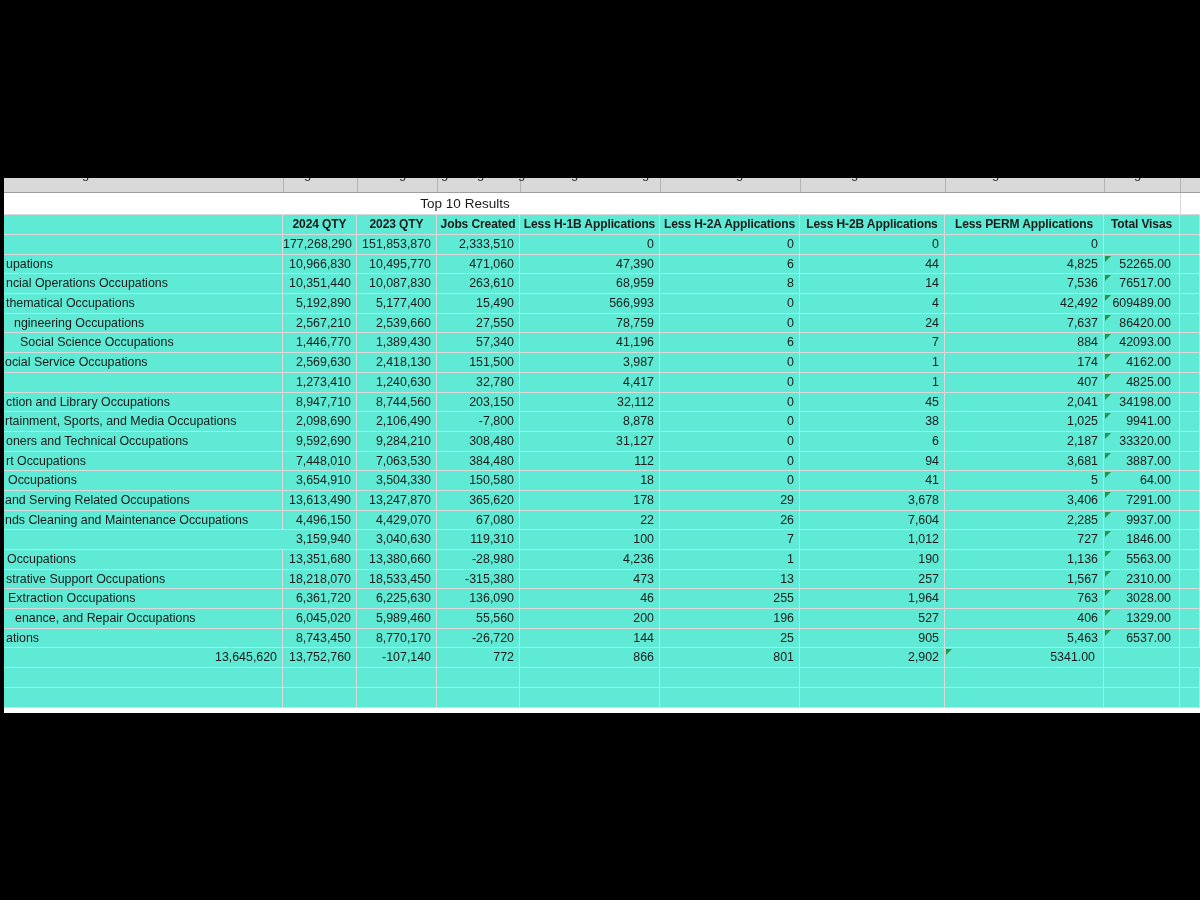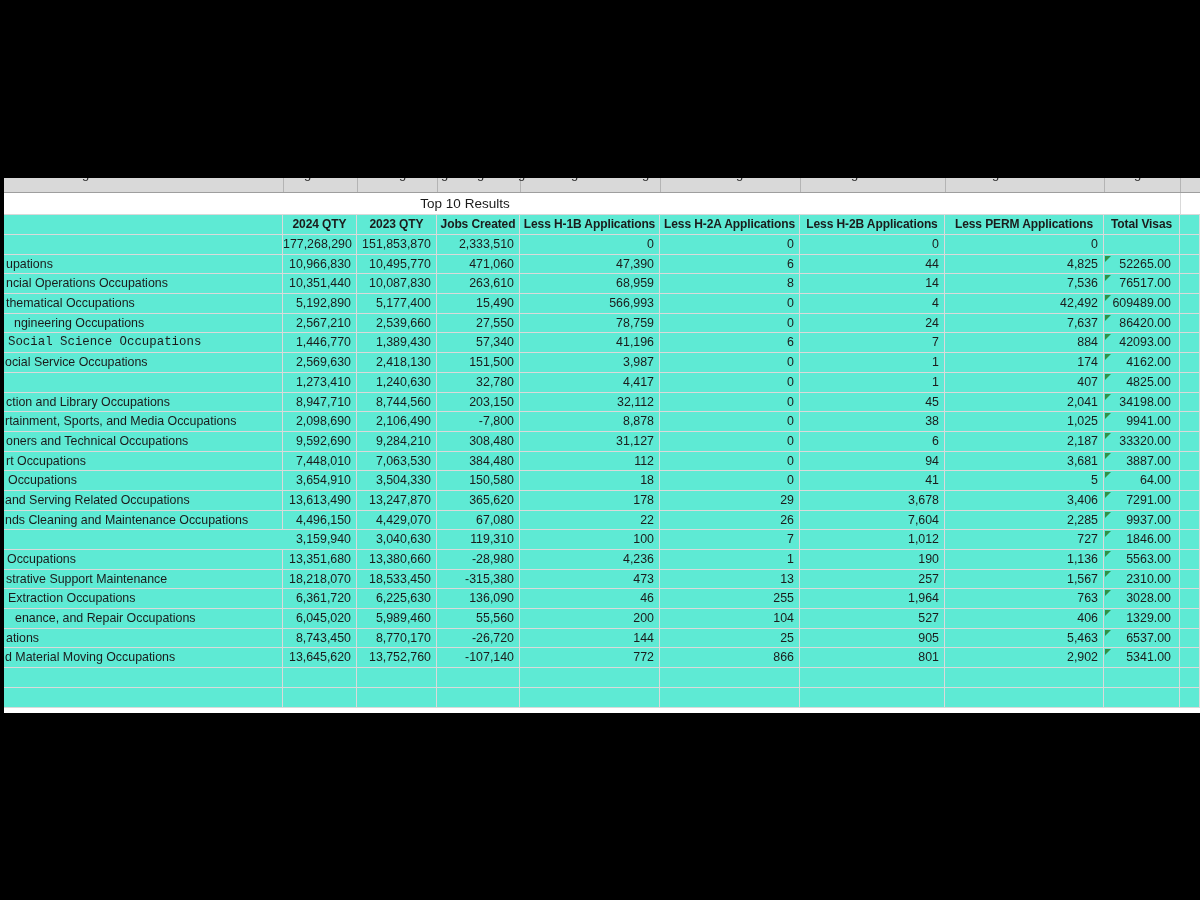--- a/index.html
+++ b/index.html
@@ -142,21 +142,21 @@
         <div class="cell num">27,550</div>
         <div class="cell num">78,759</div>
         <div class="cell num">0</div>
         <div class="cell num">24</div>
         <div class="cell num">7,637</div>
         <div class="cell total">86420.00<span class="flag"></span></div>
         <div class="cell "></div>
         <div class="cell filler"></div>
       </div>
       <div class="grid-row">
-        <div class="cell label" style="padding-left: 4px; font-family: Liberation Mono, monospace;">Social Science Occupations</div>
+        <div class="cell label" style="padding-left: 16px;">Social Science Occupations</div>
         <div class="cell num">1,446,770</div>
         <div class="cell num">1,389,430</div>
         <div class="cell num">57,340</div>
         <div class="cell num">41,196</div>
         <div class="cell num">6</div>
         <div class="cell num">7</div>
         <div class="cell num">884</div>
         <div class="cell total">42093.00<span class="flag"></span></div>
         <div class="cell "></div>
         <div class="cell filler"></div>
@@ -298,21 +298,21 @@
         <div class="cell num">-28,980</div>
         <div class="cell num">4,236</div>
         <div class="cell num">1</div>
         <div class="cell num">190</div>
         <div class="cell num">1,136</div>
         <div class="cell total">5563.00<span class="flag"></span></div>
         <div class="cell "></div>
         <div class="cell filler"></div>
       </div>
       <div class="grid-row">
-        <div class="cell label" style="padding-left: 2px;">strative Support Maintenance</div>
+        <div class="cell label" style="padding-left: 2px;">strative Support Occupations</div>
         <div class="cell num">18,218,070</div>
         <div class="cell num">18,533,450</div>
         <div class="cell num">-315,380</div>
         <div class="cell num">473</div>
         <div class="cell num">13</div>
         <div class="cell num">257</div>
         <div class="cell num">1,567</div>
         <div class="cell total">2310.00<span class="flag"></span></div>
         <div class="cell "></div>
         <div class="cell filler"></div>
@@ -329,42 +329,41 @@
         <div class="cell total">3028.00<span class="flag"></span></div>
         <div class="cell "></div>
         <div class="cell filler"></div>
       </div>
       <div class="grid-row">
         <div class="cell label" style="padding-left: 11px;">enance, and Repair Occupations</div>
         <div class="cell num">6,045,020</div>
         <div class="cell num">5,989,460</div>
         <div class="cell num">55,560</div>
         <div class="cell num">200</div>
-        <div class="cell num">104</div>
+        <div class="cell num">196</div>
         <div class="cell num">527</div>
         <div class="cell num">406</div>
         <div class="cell total">1329.00<span class="flag"></span></div>
         <div class="cell "></div>
         <div class="cell filler"></div>
       </div>
       <div class="grid-row">
         <div class="cell label" style="padding-left: 2px;">ations</div>
         <div class="cell num">8,743,450</div>
         <div class="cell num">8,770,170</div>
         <div class="cell num">-26,720</div>
         <div class="cell num">144</div>
         <div class="cell num">25</div>
         <div class="cell num">905</div>
         <div class="cell num">5,463</div>
         <div class="cell total">6537.00<span class="flag"></span></div>
         <div class="cell "></div>
         <div class="cell filler"></div>
       </div>
       <div class="grid-row">
-        <div class="cell label" style="padding-left: 1px;">d Material Moving Occupations</div>
         <div class="cell num">13,645,620</div>
         <div class="cell num">13,752,760</div>
         <div class="cell num">-107,140</div>
         <div class="cell num">772</div>
         <div class="cell num">866</div>
         <div class="cell num">801</div>
         <div class="cell num">2,902</div>
         <div class="cell total">5341.00<span class="flag"></span></div>
         <div class="cell "></div>
         <div class="cell filler"></div>

